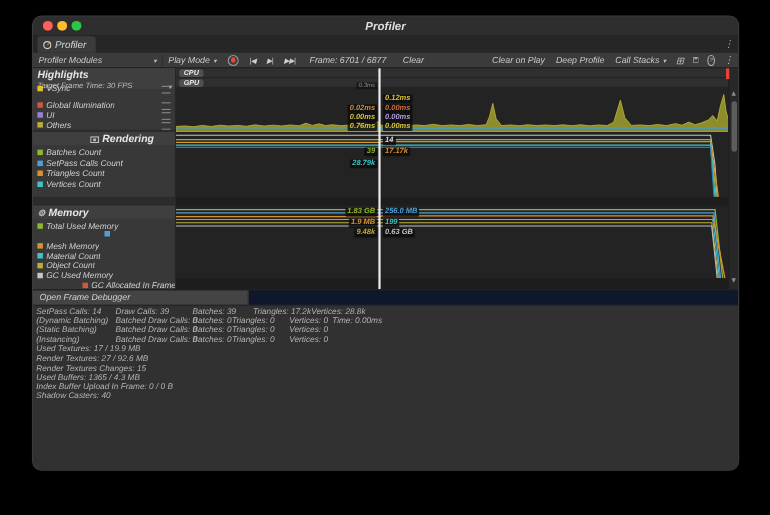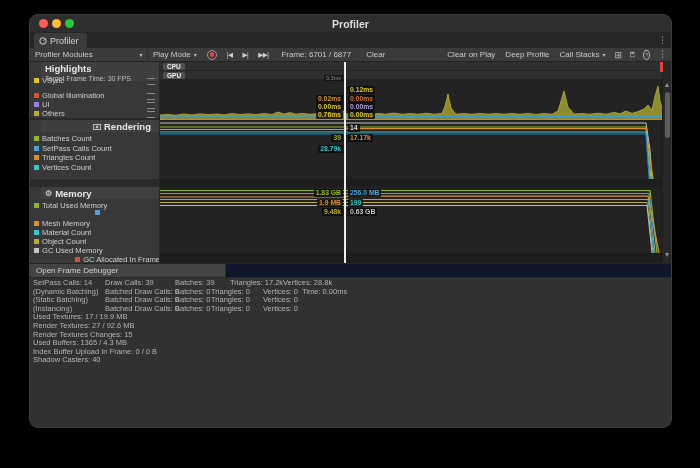--- a/index.html
+++ b/index.html
@@ -1,18 +1,18 @@
 <!DOCTYPE html>
 <html><head>
 <meta charset="utf-8">
 <style>
   html,body{margin:0;padding:0;background:#000;width:700px;height:468px;overflow:hidden;
     font-family:"Liberation Sans",sans-serif;-webkit-font-smoothing:antialiased;}
   #window{position:absolute;left:29px;top:14px;width:643px;height:414px;background:#313131;
-    border-radius:9px;overflow:hidden;border:1px solid #3c3c3c;box-sizing:border-box;}
+    border-radius:9px;overflow:hidden;border:1px solid #3c3c3c;box-sizing:border-box;font-style:italic;}
   
   #titlebar{position:absolute;left:0;top:0;width:100%;height:17px;background:#2e2e2e;border-bottom:1px solid #222;}
   .tl{position:absolute;top:4px;width:9px;height:9px;border-radius:50%;}
   #titletext{position:absolute;top:3px;width:100%;text-align:center;font-size:10.5px;font-weight:bold;color:#dedede;}
   
   #tabbar{position:absolute;left:0;top:17px;width:100%;height:16px;background:#262626;}
   #tab{position:absolute;left:4px;top:1px;height:15px;background:#3b3b3b;border-radius:3px 3px 0 0;
     display:flex;align-items:center;padding:0 8px 0 5px;gap:3px;}
   #tab span.lbl{font-size:9px;color:#d6d6d6;}
   .kebab{color:#aaa;font-size:9px;line-height:9px;}
@@ -26,21 +26,21 @@
   .arrow{font-size:6px;color:#bdbdbd;}
   #rec{width:8px;height:8px;border:1.3px solid #999;border-radius:50%;display:flex;align-items:center;justify-content:center;}
   #rec i{width:4.5px;height:4.5px;background:#e5493d;border-radius:50%;}
   .transport{font-size:6.5px;color:#cfcfcf;letter-spacing:-0.5px;}
   .ticon{color:#b8b8b8;font-size:9px;padding:0 4px;}
   .qicon{width:8px;height:8px;border:1px solid #b0b0b0;border-radius:50%;font-size:5.5px;color:#b0b0b0;
     display:flex;align-items:center;justify-content:center;margin:0 4px;}
   
   #main{position:absolute;left:0;top:47px;width:100%;height:201px;background:#222;}
   #sidebar{position:absolute;left:0;top:0;width:130px;height:201px;background:#383838;border-right:1px solid #262626;box-sizing:border-box;overflow:hidden;}
-  .mod-header{position:absolute;left:0;width:130px;background:#3f3f3f;color:#e6e6e6;margin-left:11px;}
+  .mod-header{position:absolute;left:0;width:130px;background:#3f3f3f;color:#e6e6e6;}
   .mod-title{font-size:9.5px;font-weight:bold;padding:1px 0 0 4px;display:flex;align-items:center;gap:3px;}
   .mod-sub{font-size:7px;color:#bdbdbd;padding:1px 4px 0 4px;display:flex;justify-content:space-between;}
   .leg-row{position:absolute;left:0;width:130px;height:9px;display:flex;align-items:center;gap:3px;padding-left:4px;box-sizing:border-box;}
   .leg-sq{width:5px;height:5px;flex:0 0 auto;}
   .leg-lbl{font-size:7.6px;color:#cfcfcf;white-space:nowrap;overflow:hidden;}
   .handle{position:absolute;right:5px;top:2px;width:8px;height:5px;border-top:1.4px solid #888;border-bottom:1.4px solid #888;}
   .side-gap{position:absolute;left:0;width:130px;background:#2b2b2b;}
   
   #chart{position:absolute;left:130px;top:0;width:504px;height:201px;background:#232323;overflow:hidden;}
   .lane{position:absolute;left:0;width:504px;height:9px;background:#2f2f2f;border-bottom:1px solid #242424;box-sizing:border-box;}

